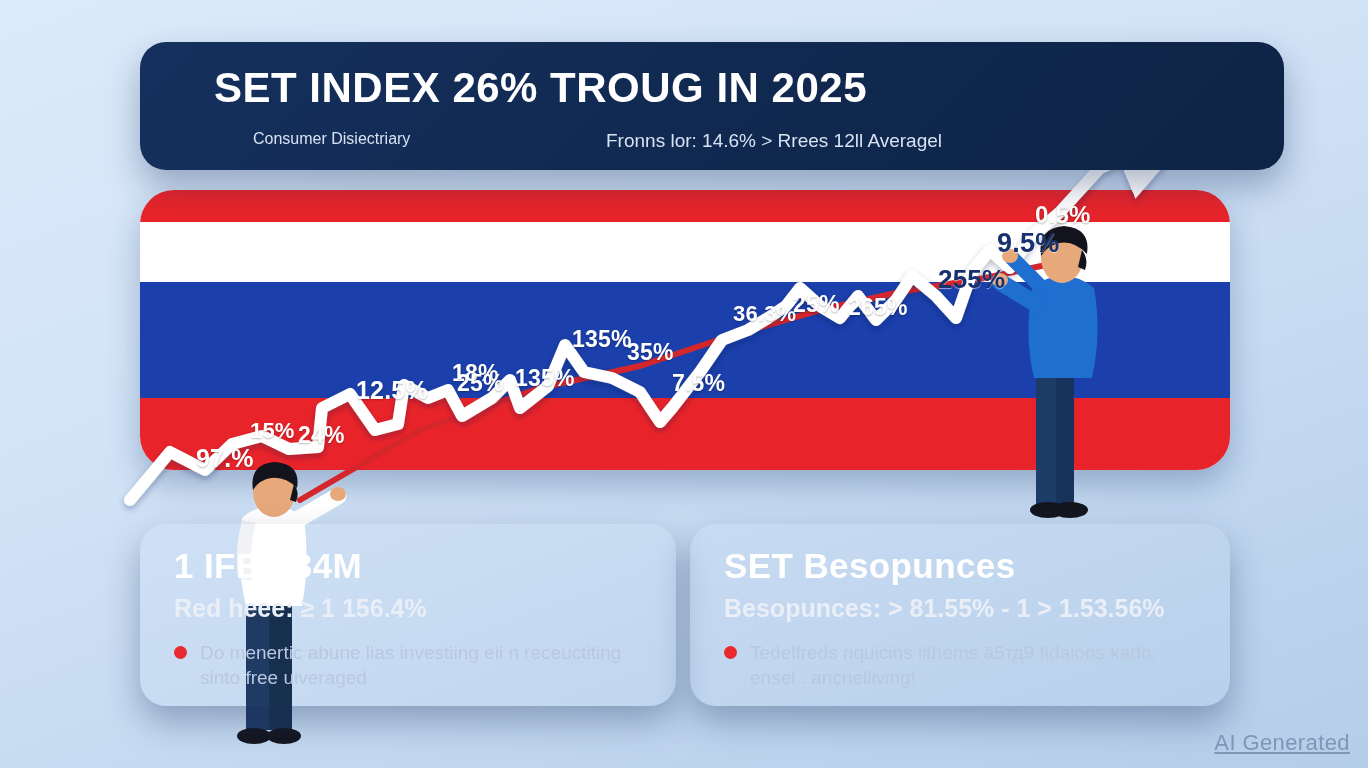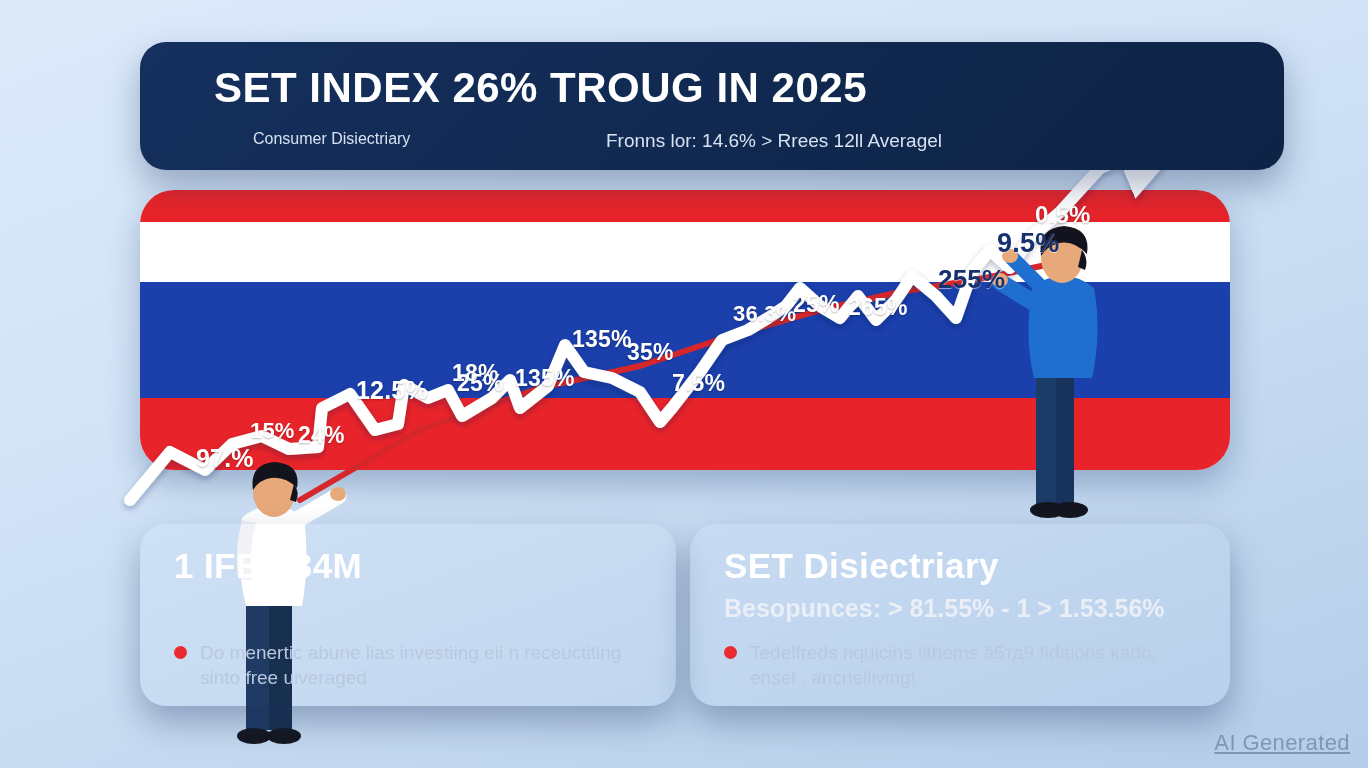--- a/index.html
+++ b/index.html
@@ -151,28 +151,29 @@
     </div>
 
   <div class="card header">
     <div class="h-title">SET INDEX 26%  TROUG IN 2025</div>
     <div class="h-sub-left">Consumer Disiectriary</div>
     <div class="h-sub-right">Fronns lor:   14.6% &gt; Rrees 12ll Averagel</div>
   </div>
 
   <div class="card bl">
     <div class="c-title">1        IFEY 34M</div>
+    <div class="c-sub">Red      heee: ≥ 1 156.4%</div>
     <div class="c-bullet">
       <span class="dot"></span>
       <span class="c-body">Do     menertic abune lias investiing eii  n  receuctiting sinto free uiveraged</span>
     </div>
   </div>
 
   <div class="card br">
-    <div class="c-title">SET Disiectriary</div>
+    <div class="c-title">SET Besopunces</div>
     <div class="c-sub">Besopunces: &gt; 81.55% - 1 &gt; 1.53.56%</div>
     <div class="c-bullet">
       <span class="dot"></span>
       <span class="c-body">Tedelfreds nquicins iithems ă5тд9 fidaions kado; ensel . anc̦nelliving!</span>
     </div>
   </div>
 
   <div class="watermark">AI Generated</div>
 </div>
 

